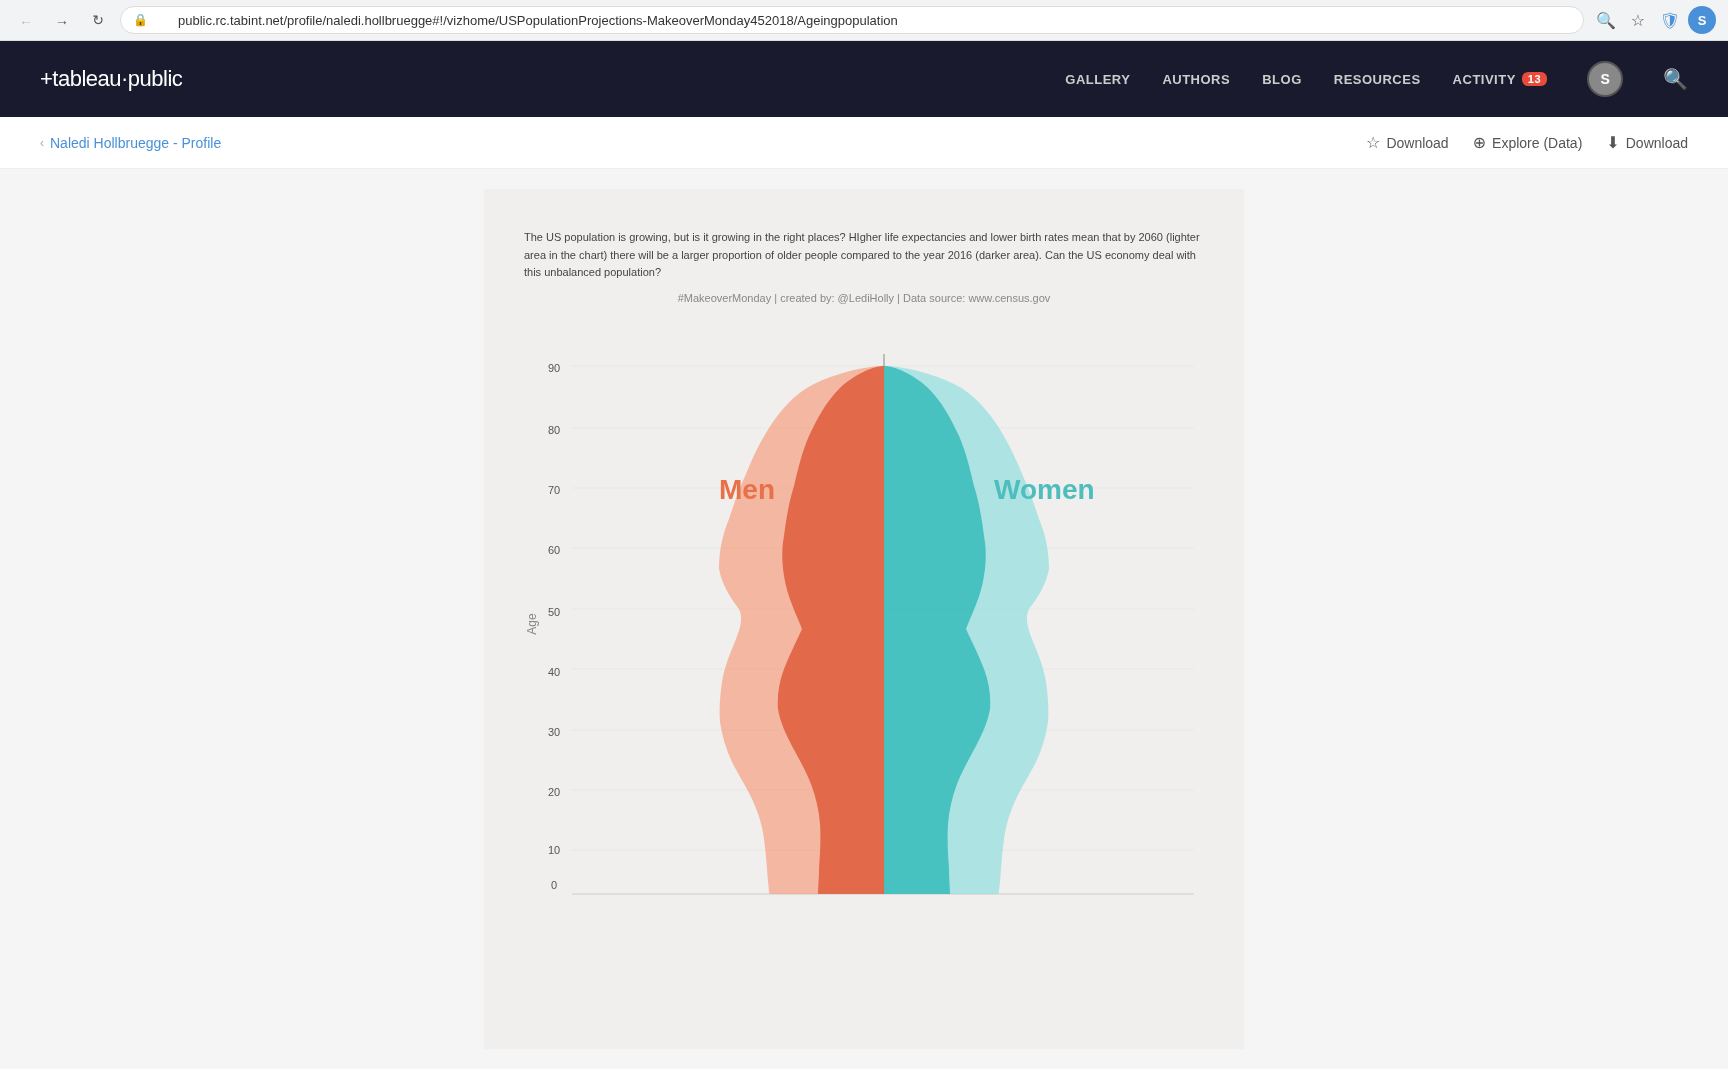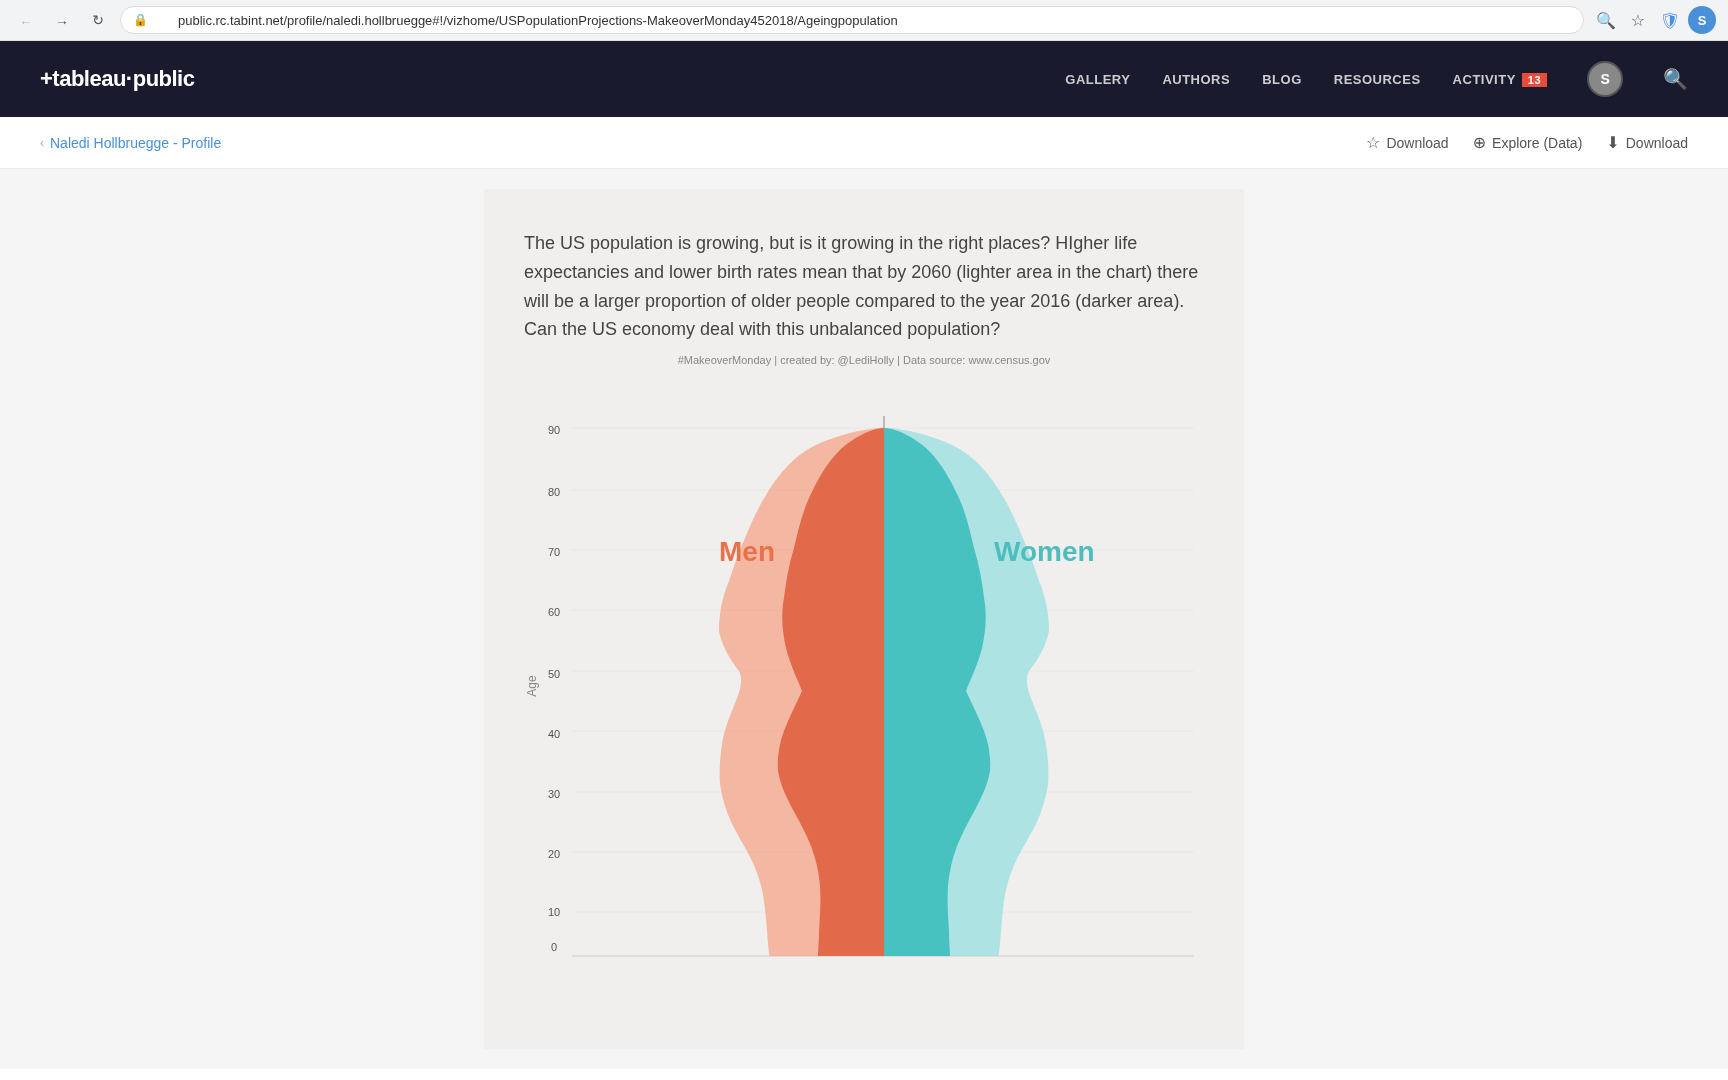--- a/index.html
+++ b/index.html
@@ -61,21 +61,21 @@
     .tableau-header {
       background: #1a1a2e;
       height: 76px;
       display: flex;
       align-items: center;
       padding: 0 40px;
     }
     .tableau-logo {
       color: #fff;
       font-size: 22px;
-      font-weight: bold;
+      font-weight: normal;
       letter-spacing: -0.5px;
       display: flex;
       align-items: flex-start;
       gap: 2px;
     }
     .nav-links {
       margin-left: auto;
       display: flex;
       align-items: center;
       gap: 32px;
@@ -90,27 +90,27 @@
       text-decoration: none;
     }
     .activity-btn {
       color: #ccc;
       font-size: 13px;
       font-weight: 600;
       letter-spacing: 0.5px;
       text-transform: uppercase;
       cursor: pointer;
       display: flex;
-      align-items: flex-end;
+      align-items: flex-start;
       gap: 6px;
     }
     .activity-badge {
       background: #e84b3a;
       color: #fff;
-      border-radius: 0;
+      border-radius: 6px;
       font-size: 11px;
       padding: 1px 6px;
       font-weight: bold;
     }
     .avatar {
       width: 36px; height: 36px;
       border-radius: 50%;
       background: #888;
       overflow: hidden;
       display: flex; align-items: center; justify-content: center;
@@ -176,21 +176,21 @@
       position: relative;
     }
     .viz-title {
       font-size: 30px;
       font-weight: bold;
       color: #222;
       margin-bottom: 14px;
       line-height: 1.2;
     }
     .viz-description {
-      font-size: 18px;
+      font-size: 11px;
       color: #444;
       line-height: 1.6;
       margin-bottom: 10px;
       max-width: 720px;
     }
     .viz-credit {
       font-size: 11px;
       color: #888;
       text-align: center;
       margin-bottom: 20px;

